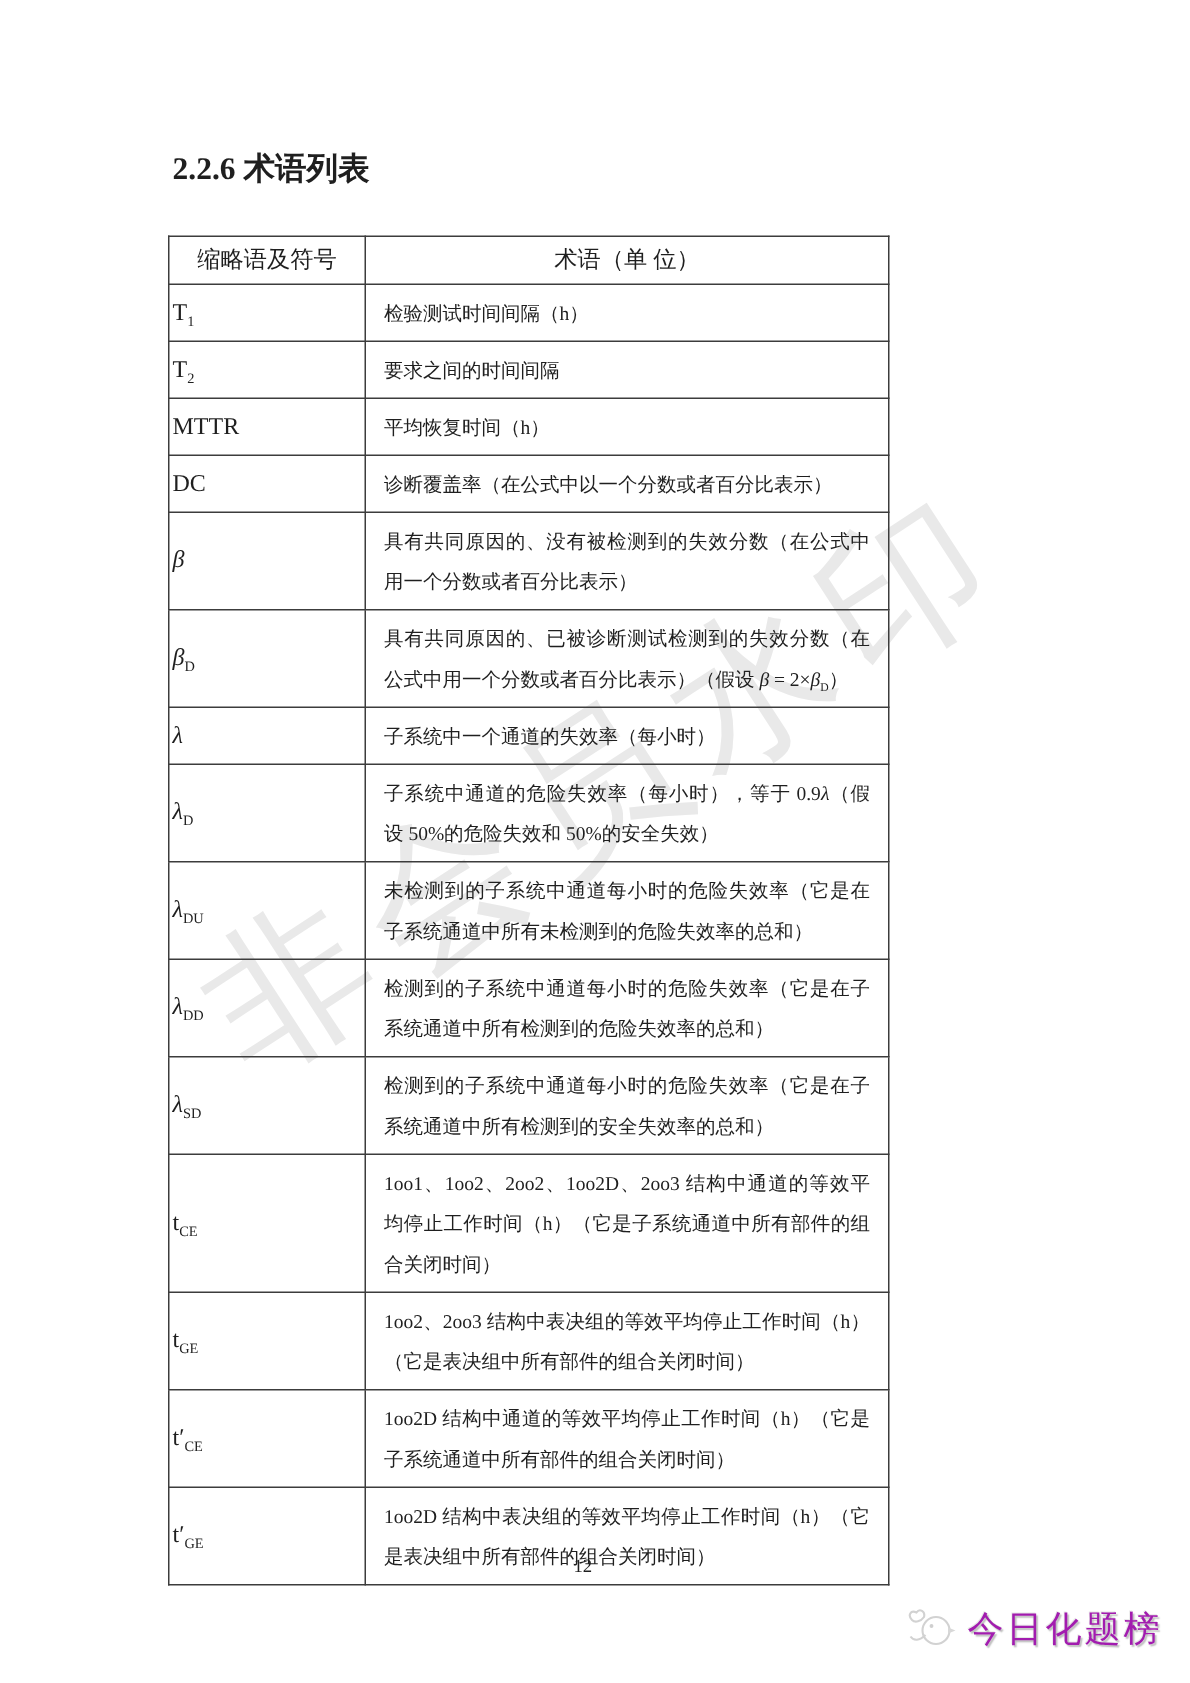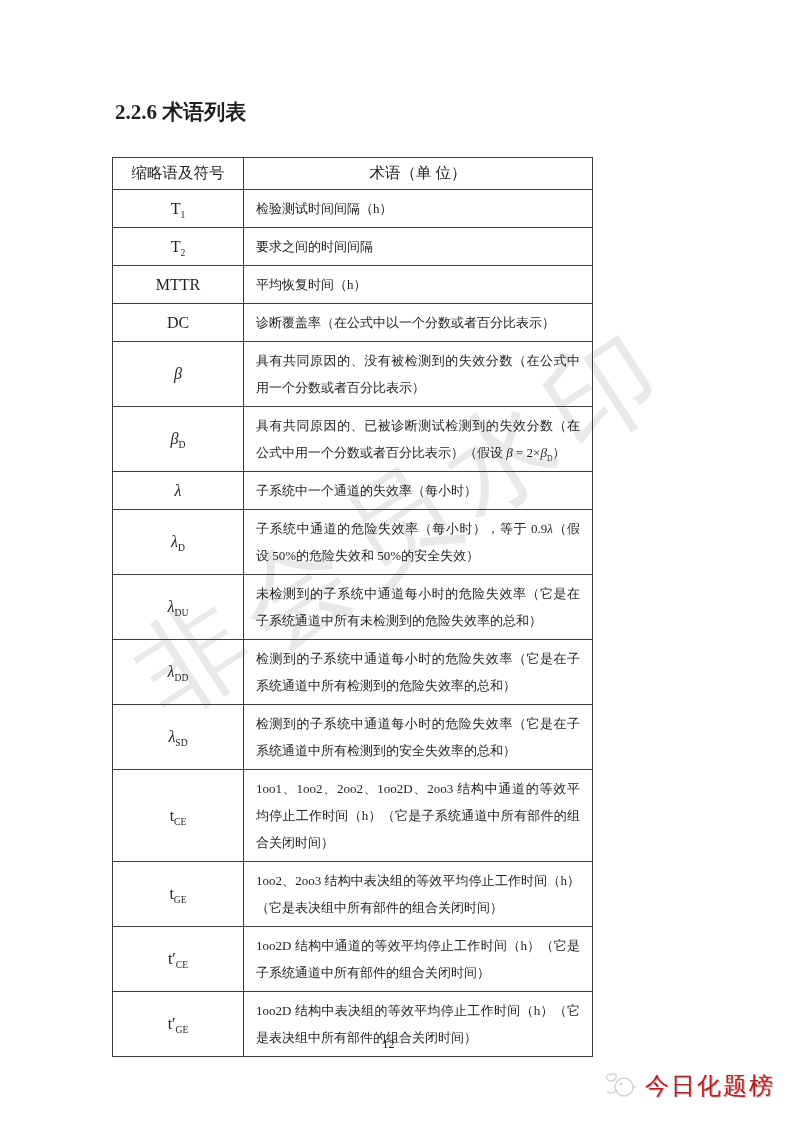--- a/index.html
+++ b/index.html
@@ -48,21 +48,20 @@
   }
   .term-table th{
     font-weight:normal;
     font-size:15.5px;
     height:31px;
     text-align:center;
     padding:0 4px;
   }
   .term-table th.col-sym{width:122px;}
   .term-table td.sym{
-    text-align:center;
     vertical-align:middle;
     font-size:16px;
     padding:4px 2px;
   }
   .term-table td.term{
     font-size:13px;
     line-height:27px;
     padding:5px 12px 5px 12px;
     text-align:justify;
     vertical-align:middle;
@@ -83,21 +82,21 @@
     position:absolute;
     right:18px;top:1070px;
     display:flex;
     align-items:center;
     gap:7px;
     z-index:2;
   }
   .logo .logo-text{
     font-size:24px;
     font-family:"Liberation Sans","DejaVu Sans",sans-serif;
-    color:#b91c1c;
+    color:#a21caf;
     text-shadow:1.2px 1.2px 1px #bdbdbd, -0.5px -0.5px 0 #e8e8e8;
     letter-spacing:2px;
     white-space:nowrap;
   }
   .logo .bird{display:block;}
 </style>
 </head>
 <body>
 
 <div class="page">

